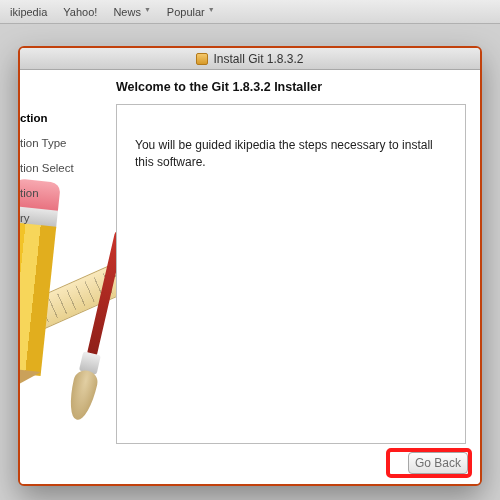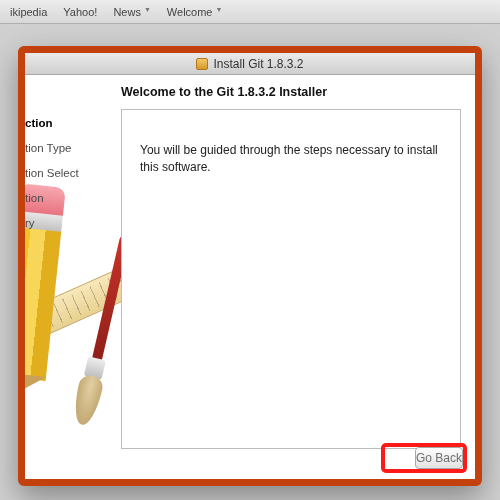--- a/index.html
+++ b/index.html
@@ -1,20 +1,20 @@
 <!DOCTYPE html>
 <html><head>
 <meta charset="utf-8">
 <style>
 *{box-sizing:border-box;margin:0;padding:0;font-family:"Lucida Grande","Helvetica Neue",Arial,sans-serif}
 body{width:500px;height:500px;background:#d0d0d0;overflow:hidden;position:relative}
 .bookmarks{height:24px;background:linear-gradient(#ececec,#d8d8d8);border-bottom:1px solid #b0b0b0;display:flex;align-items:center;padding:0 2px;font-size:11px;color:#444}
 .bookmarks .bm{padding:0 8px;display:flex;align-items:flex-start;gap:3px;cursor:pointer}
 .bookmarks .tri{font-size:7px;color:#777}
-.window{position:absolute;top:46px;left:18px;width:464px;height:440px;background:#ededed;border:7px solid #c2410c;border-radius:6px;box-shadow:0 12px 30px rgba(0,0,0,.35);overflow:hidden}
+.window{position:absolute;top:46px;left:18px;width:464px;height:440px;background:#ededed;border:2px solid #c2410c;border-radius:6px;box-shadow:0 12px 30px rgba(0,0,0,.35);overflow:hidden}
 .titlebar{height:22px;background:linear-gradient(#eaeaea,#cfcfcf);border-bottom:1px solid #a8a8a8;display:flex;align-items:center;justify-content:center;font-size:12px;color:#333;gap:5px}
 .titlebar .pkg{width:12px;height:12px;background:linear-gradient(#f4c76a,#d69a2a);border:1px solid #b3791a;border-radius:2px}
 .body{position:relative;height:calc(100% - 22px);background:#fff}
 .heading{position:absolute;top:10px;left:96px;font-size:12.5px;font-weight:bold;color:#111}
 .sidebar{position:absolute;left:0;top:36px;width:72px;font-size:11.5px;color:#4a4a4a;line-height:25px;z-index:3}
 .sidebar .item{white-space:nowrap;text-align:left;padding-right:8px}
 .sidebar .item.bold{font-weight:bold;color:#000}
 .art{position:absolute;left:-6px;top:150px;width:190px;height:200px;z-index:2}
 .ruler{position:absolute;left:2px;top:46px;width:190px;height:32px;background:linear-gradient(#f9e7b8,#e7cf8a);border:1px solid #bfa25a;transform:rotate(-24deg);border-radius:2px;opacity:.95}
 .ruler::after{content:"";position:absolute;inset:4px 0 4px 0;background:repeating-linear-gradient(90deg,rgba(0,0,0,.25)0 1px,transparent 1px 10px)}
@@ -22,40 +22,40 @@
 .pencil .eraser{position:absolute;top:0;left:0;width:46px;height:30px;background:linear-gradient(#f7a8b0,#e76f7d);border-radius:10px 10px 3px 3px}
 .pencil .ferrule{position:absolute;top:28px;left:0;width:46px;height:18px;background:linear-gradient(#e7e7e7,#bdbdbd)}
 .pencil .shaft{position:absolute;top:44px;left:0;width:46px;height:150px;background:linear-gradient(90deg,#f2c328 0 33%,#f7d65a 33% 66%,#e1ae1e 66% 100%)}
 .pencil .tip{position:absolute;top:190px;left:0;width:0;height:0;border-left:23px solid transparent;border-right:23px solid transparent;border-top:16px solid #caa15a}
 .brush{position:absolute;left:70px;top:8px;width:28px;height:200px;transform:rotate(13deg)}
 .brush .handle{position:absolute;top:0;left:9px;width:10px;height:130px;background:linear-gradient(#c9342b,#8e1f18);border-radius:5px}
 .brush .ferr{position:absolute;top:126px;left:5px;width:18px;height:20px;background:linear-gradient(#eee,#bcbcbc);border-radius:3px}
 .brush .hair{position:absolute;top:144px;left:2px;width:24px;height:50px;background:radial-gradient(ellipse at 50% 20%,#e2cfa3,#b79a5f);border-radius:12px 12px 50% 50%/12px 12px 80% 80%}
 .panel{position:absolute;top:34px;left:96px;right:14px;height:340px;border:1px solid #bcbcbc;background:#fff;z-index:4;padding:32px 18px;font-size:12px;color:#222;line-height:1.45}
 .buttons{position:absolute;bottom:10px;right:12px;display:flex;gap:12px;z-index:5}
-.btn{height:22px;padding:0 0;font-size:12px;border-radius:4px;border:1px solid #a7a7a7;background:linear-gradient(#fdfdfd,#e3e3e3);color:#6f6f6f;display:flex;align-items:center;cursor:pointer}
+.btn{height:22px;padding:0 6px;font-size:12px;border-radius:4px;border:1px solid #a7a7a7;background:linear-gradient(#fdfdfd,#e3e3e3);color:#6f6f6f;display:flex;align-items:center;cursor:pointer}
 .btn.primary{background:linear-gradient(#a9d3ff,#4f8fe8);border:1px solid #2e64b8;color:#fff;font-weight:500}
 .highlight{position:absolute;bottom:6px;right:8px;width:86px;height:30px;border:4px solid #ff1a1a;border-radius:5px;z-index:6;pointer-events:none}
 </style>
 </head>
 <body>
 
 <div class="bookmarks">
   <div class="bm">
       <span>ikipedia</span>
     </div>
   <div class="bm">
       <span>Yahoo!</span>
     </div>
   <div class="bm">
       <span>News</span>
       <span class="tri">▼</span>
     </div>
   <div class="bm">
-      <span>Welcome</span>
+      <span>Popular</span>
       <span class="tri">▼</span>
     </div>
 </div>
 
 <div class="window">
   <div class="titlebar">
     <span class="pkg"></span>
     <span>Install Git 1.8.3.2</span>
   </div>
   <div class="body">
@@ -78,21 +78,21 @@
           <div class="tip"></div>
       </div>
       <div class="brush">
         <div class="handle"></div>
           <div class="ferr"></div>
           <div class="hair"></div>
       </div>
     </div>
 
     <div class="panel">
-      <span>You will be guided through the steps necessary to install this software.</span>
+      <span>You will be guided ikipedia the steps necessary to install this software.</span>
     </div>
 
     <div class="buttons">
       <div class="btn">
           <span>Go Back</span>
         </div>
     </div>
     <div class="highlight"></div>
   </div>
 </div>

